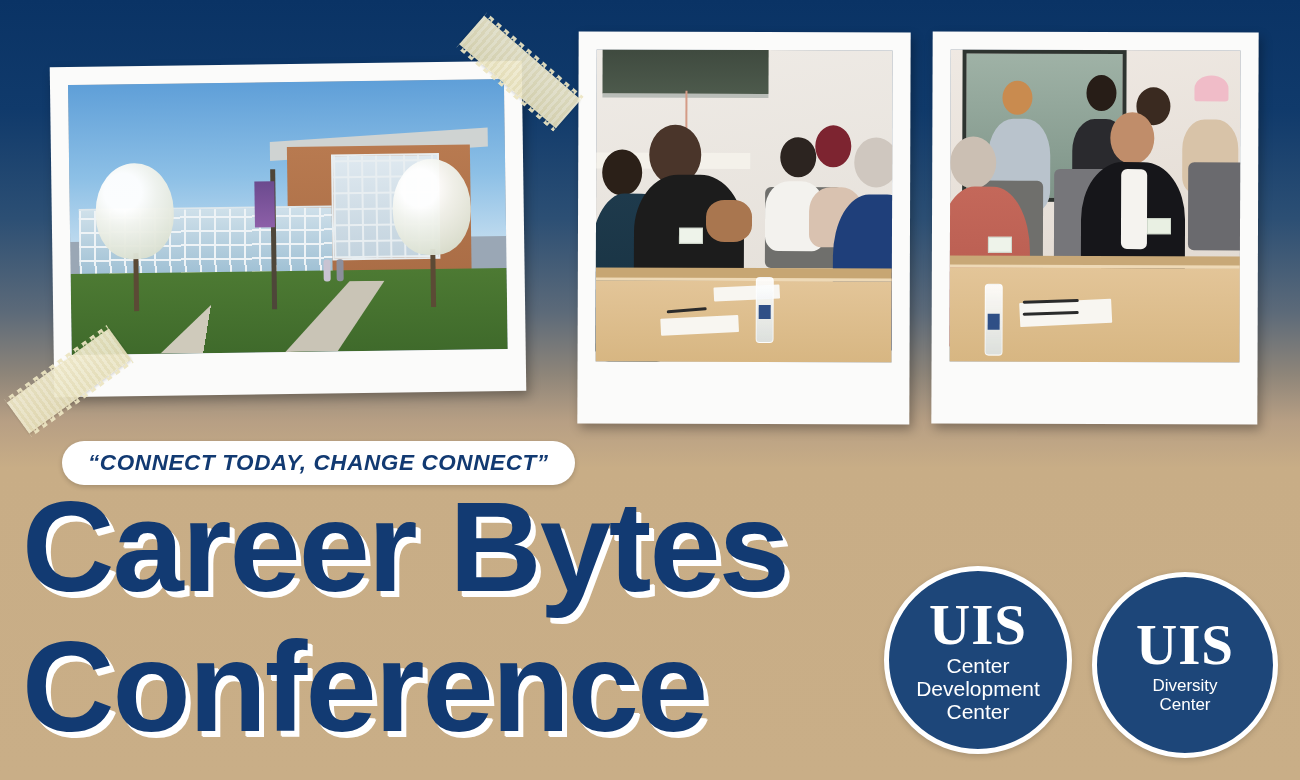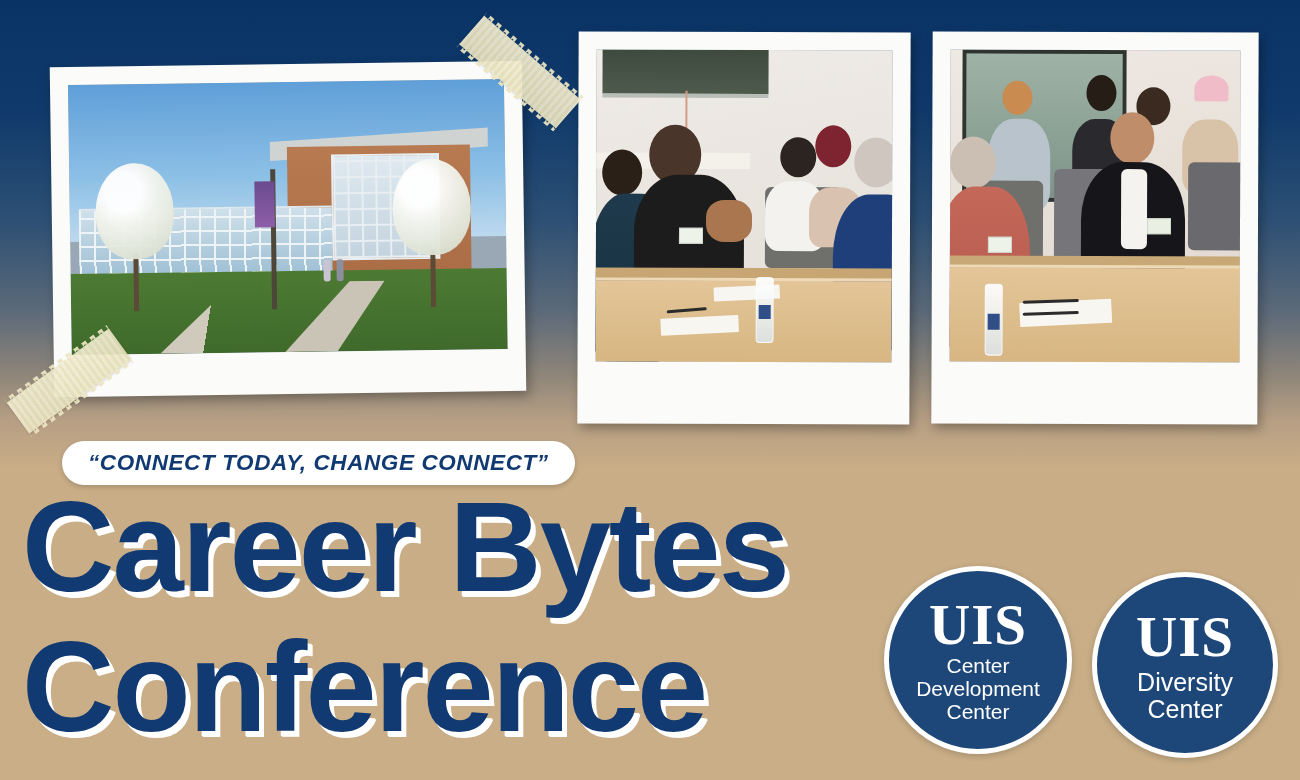--- a/index.html
+++ b/index.html
@@ -220,21 +220,21 @@
   }
   #logo-career{
     left:884px;top:566px;width:188px;height:188px;
   }
   #logo-career .logo-uis{font-size:57px;margin-bottom:2px;}
   #logo-career .logo-sub{font-size:21px;}
   #logo-diversity{
     left:1092px;top:572px;width:186px;height:186px;
   }
   #logo-diversity .logo-uis{font-size:57px;margin-bottom:4px;}
-  #logo-diversity .logo-sub{font-size:25px;}
+  #logo-diversity .logo-sub{font-size:17px;}
 </style>
 </head>
 <body>
 
 <div class="poster">
 
   <div class="polaroid" id="polaroid-campus">
     <div class="photo">
       <div class="scene">
         <div class="sky"></div>

